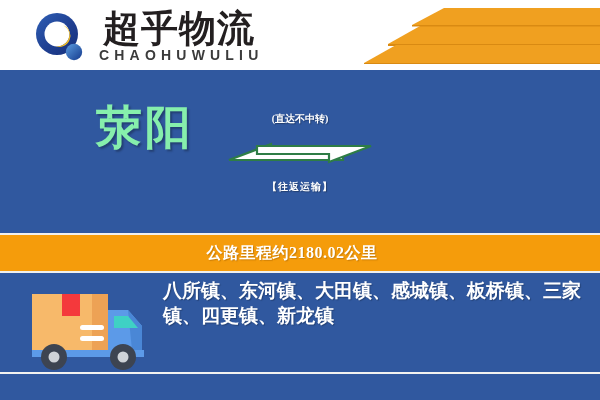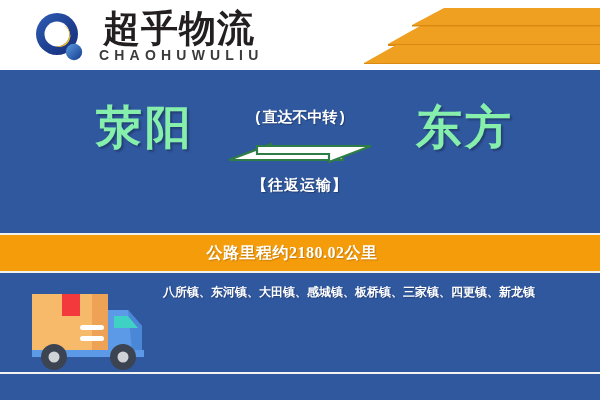--- a/index.html
+++ b/index.html
@@ -86,25 +86,25 @@
   .city-dest   { left: 380px; width: 170px; text-align: center; }
 
   .mid {
     position: absolute;
     left: 225px; top: 36px;
     width: 150px; height: 108px;
     text-align: center;
   }
   .mid-top, .mid-bottom {
     color: #ffffff;
-    font-size: 15px;
+    font-size: 10px;
     line-height: 16px;
     font-weight: bold;
     white-space: nowrap;
-    font-family: Liberation Mono, monospace;
+    font-family: Liberation Serif, serif;
     text-shadow: 1px 1px 1px rgba(0,0,0,0.3);
   }
   .mid-top { margin-top: 5px; }
   .mid-arrow { margin-top: 6px; height: 40px; }
   .mid-bottom { margin-top: 6px; letter-spacing: 1px; text-align: center; }
 
   
   .info-bar-wrap {
     position: absolute;
     left: 0; top: 163px;
@@ -136,24 +136,24 @@
     text-shadow: 1px 1px 1px rgba(120,70,0,0.35);
   }
   .info-gap { display: inline-block; width: 16px; }
 
   
   .towns {
     position: absolute;
     left: 163px; top: 210px;
     width: 420px;
     color: #ffffff;
-    font-size: 12px;
+    font-size: 19px;
     line-height: 25px;
     font-weight: bold;
-    font-family: Liberation Serif, serif;
+    font-family: Liberation Mono, monospace;
     text-shadow: 1px 1px 1px rgba(0,0,0,0.25);
   }
   .truck {
     position: absolute;
     left: 24px; top: 208px;
     width: 130px; height: 100px;
   }
 
   
   .bottom-rule {
@@ -219,21 +219,20 @@
             <g stroke="#2e7d46" stroke-width="2.2" stroke-linejoin="miter" fill="#ffffff">
               <polygon points="4,27 46,11 46,19 118,19 118,27"></polygon>
               <polygon points="146,13 104,29 104,21 32,21 32,13"></polygon>
             </g>
           </svg>
         </div>
 
         <div class="mid-bottom">【往返运输】</div>
       </div>
 
-      <div class="city city-dest">东方</div>
     </div>
 
     <div class="info-bar-wrap">
       <div class="rule-top"></div>
       <div class="info-bar">
         <span class="info-text">公路里程约2180.02公里</span>
         <span class="info-gap"></span>
       </div>
       <div class="rule-bottom"></div>
     </div>

